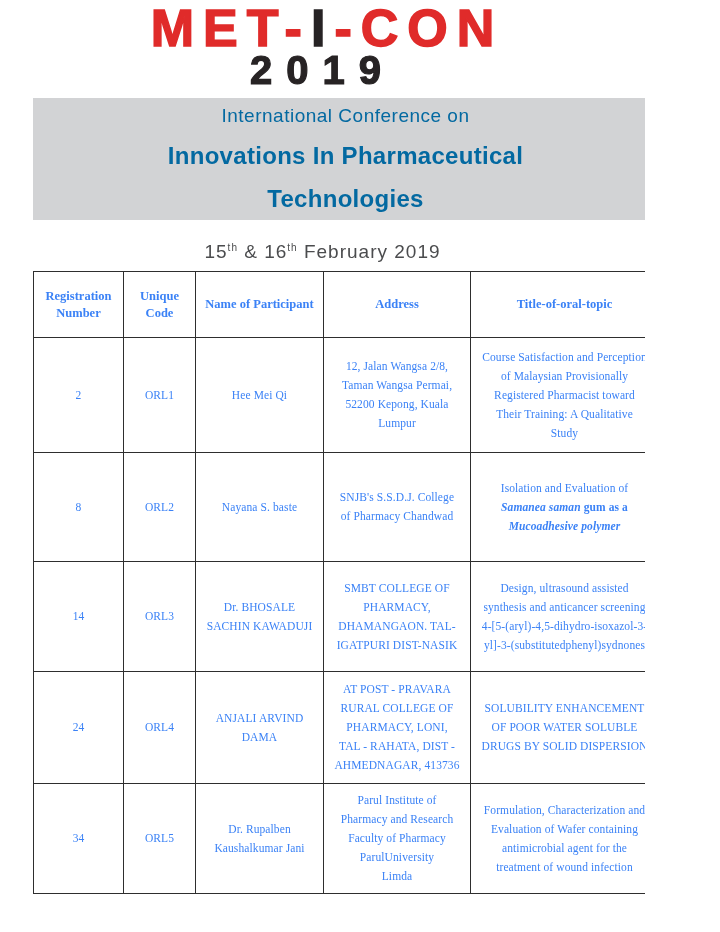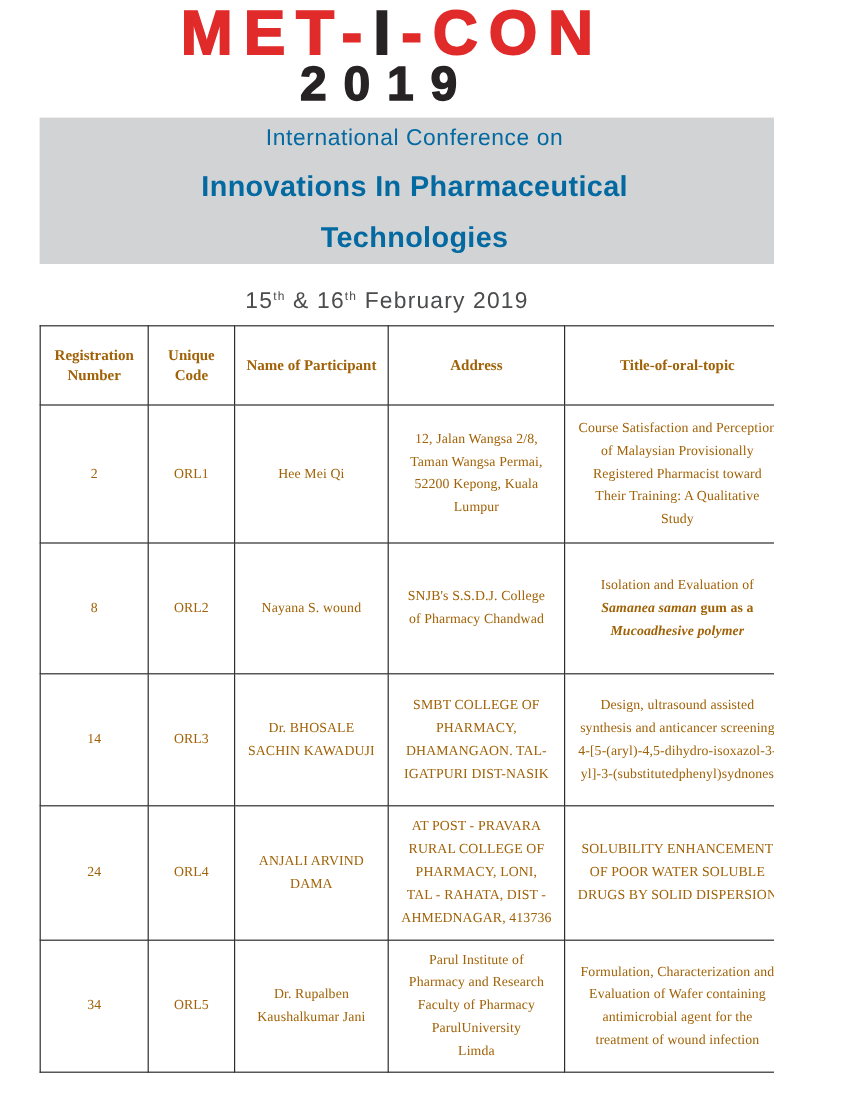--- a/index.html
+++ b/index.html
@@ -33,21 +33,21 @@
   
   .date-line {
     text-align:center; margin-top:21px; font-size:19px; line-height:22px;
     color:#4b4c4e; letter-spacing:1px;
   }
   .date-line sup { font-size:10px; vertical-align:super; line-height:0; }
 
   
   table.participants {
     margin:8px 0 0 33px; width:625px; border-collapse:collapse; table-layout:fixed;
-    font-family:"Liberation Serif", serif; color:#a16207;
+    font-family:"Liberation Serif", serif; color:#3b82f6;
   }
   .participants th, .participants td {
     border:1px solid #2e2e2e; text-align:center; vertical-align:middle;
     padding:2px 3px; white-space:pre-line;
   }
   .participants th { font-size:12.5px; line-height:17px; font-weight:bold; }
   .participants thead tr { height:66px; }
   .participants td { font-size:11.5px; line-height:19px; letter-spacing:0.1px; }
   .participants tbody tr:nth-child(1) { height:115px; }
   .participants tbody tr:nth-child(2) { height:109px; }
@@ -104,21 +104,21 @@
 Lumpur</td>
         <td>Course Satisfaction and Perception
 of Malaysian Provisionally
 Registered Pharmacist toward
 Their Training: A Qualitative
 Study</td>
       </tr>
       <tr>
         <td>8</td>
         <td>ORL2</td>
-        <td>Nayana S. wound</td>
+        <td>Nayana S. baste</td>
         <td>SNJB's S.S.D.J. College
 of Pharmacy Chandwad</td>
         <td class="rich"><span>Isolation and Evaluation of</span><br><span class="bi">Samanea saman</span><span class="b"> gum as a</span><br><span class="bi">Mucoadhesive polymer</span></td>
       </tr>
       <tr>
         <td>14</td>
         <td>ORL3</td>
         <td>Dr. BHOSALE
 SACHIN KAWADUJI</td>
         <td>SMBT COLLEGE OF

